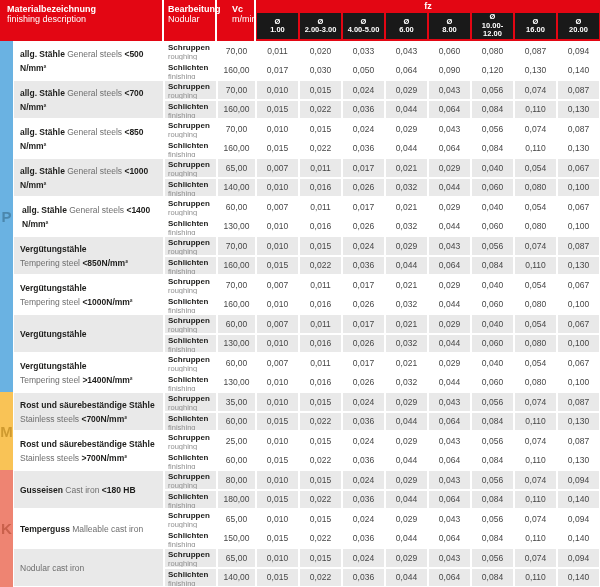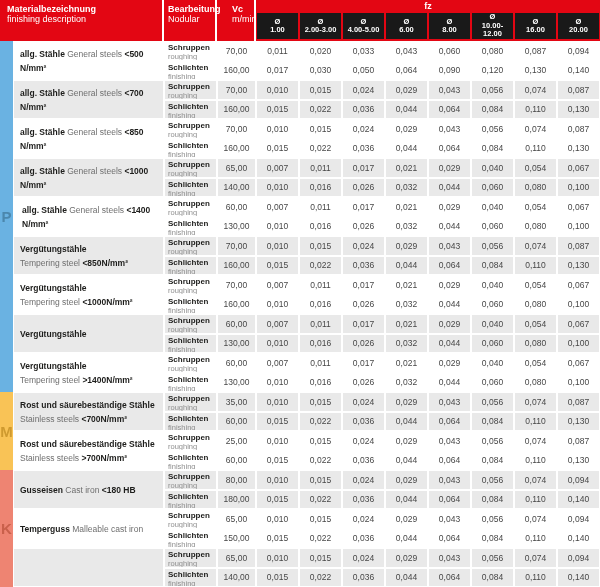--- a/index.html
+++ b/index.html
@@ -473,20 +473,21 @@
       <div class="cell val" style="grid-area: 26 / 4;">150,00</div>
       <div class="cell val" style="grid-area: 26 / 5;">0,015</div>
       <div class="cell val" style="grid-area: 26 / 6;">0,022</div>
       <div class="cell val" style="grid-area: 26 / 7;">0,036</div>
       <div class="cell val" style="grid-area: 26 / 8;">0,044</div>
       <div class="cell val" style="grid-area: 26 / 9;">0,064</div>
       <div class="cell val" style="grid-area: 26 / 10;">0,084</div>
       <div class="cell val" style="grid-area: 26 / 11;">0,110</div>
       <div class="cell val" style="grid-area: 26 / 12;">0,140</div>
       <div class="cell mat alt" style="grid-row: 27 / span 2;">
+        <div><span class="r">Nodular cast iron</span></div>
       </div>
       <div class="cell proc alt" style="grid-area: 27 / 3;">
         <div class="de">Schruppen</div>
         <div class="en">roughing</div>
       </div>
       <div class="cell val alt" style="grid-area: 27 / 4;">65,00</div>
       <div class="cell val alt" style="grid-area: 27 / 5;">0,010</div>
       <div class="cell val alt" style="grid-area: 27 / 6;">0,015</div>
       <div class="cell val alt" style="grid-area: 27 / 7;">0,024</div>
       <div class="cell val alt" style="grid-area: 27 / 8;">0,029</div>

